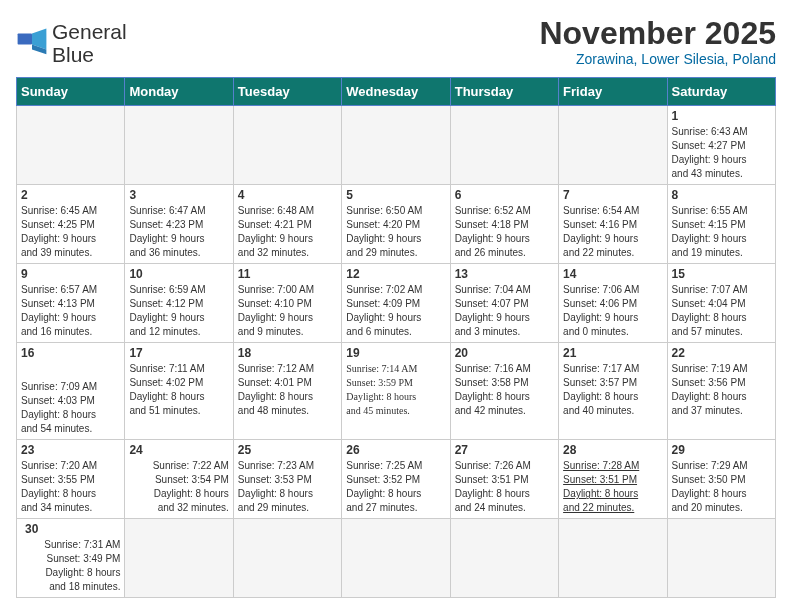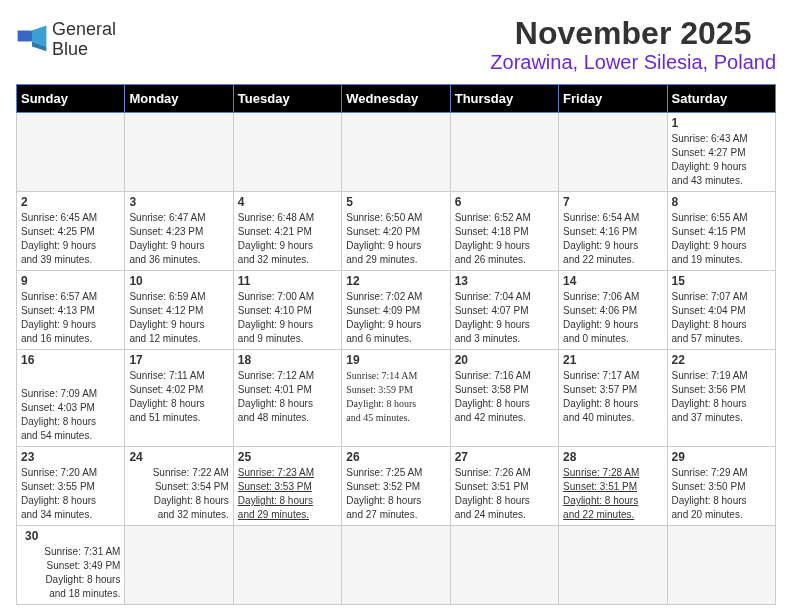--- a/index.html
+++ b/index.html
@@ -16,52 +16,52 @@
       align-items: flex-start;
       margin-bottom: 10px;
     }
     .logo {
       display: flex;
       align-items: center;
       gap: 4px;
       margin-top: 4px;
     }
     .logo-text {
-      font-size: 18px;
+      font-size: 21px;
       font-weight: normal;
       color: #333;
       line-height: 1.1;
     }
     .logo-text span {
       font-weight: normal;
     }
     .logo-icon {
       width: 32px;
       height: 32px;
     }
     .title-area {
-      text-align: center;
+      text-align: right;
     }
     .month-title {
       font-size: 32px;
       font-weight: bold;
       color: #333;
       line-height: 1.1;
     }
     .subtitle {
-      font-size: 20px;
-      color: #6d28d9;
+      font-size: 14px;
+      color: #0369a1;
     }
     .calendar {
       width: 100%;
       border-collapse: collapse;
       border: 1px solid #ccc;
     }
     .calendar th {
-      background: #000000;
+      background: #0f766e;
       color: #fff;
       font-size: 13px;
       font-weight: bold;
       padding: 6px 4px;
       text-align: left;
       border: 1px solid #5580cc;
     }
     .calendar td {
       vertical-align: top;
       border: 1px solid #ccc;
@@ -305,21 +305,21 @@
         </td>
         <td>
           <span class="day-number">24</span>
           <div class="day-info" style="white-space: pre-line; text-align: right;">Sunrise: 7:22 AM
 Sunset: 3:54 PM
 Daylight: 8 hours
 and 32 minutes.</div>
         </td>
         <td>
           <span class="day-number">25</span>
-          <div class="day-info" style="white-space: pre-line; text-decoration: underline;">Sunrise: 7:23 AM
+          <div class="day-info" style="white-space: pre-line;">Sunrise: 7:23 AM
 Sunset: 3:53 PM
 Daylight: 8 hours
 and 29 minutes.</div>
         </td>
         <td>
           <span class="day-number">26</span>
           <div class="day-info" style="white-space: pre-line;">Sunrise: 7:25 AM
 Sunset: 3:52 PM
 Daylight: 8 hours
 and 27 minutes.</div>

